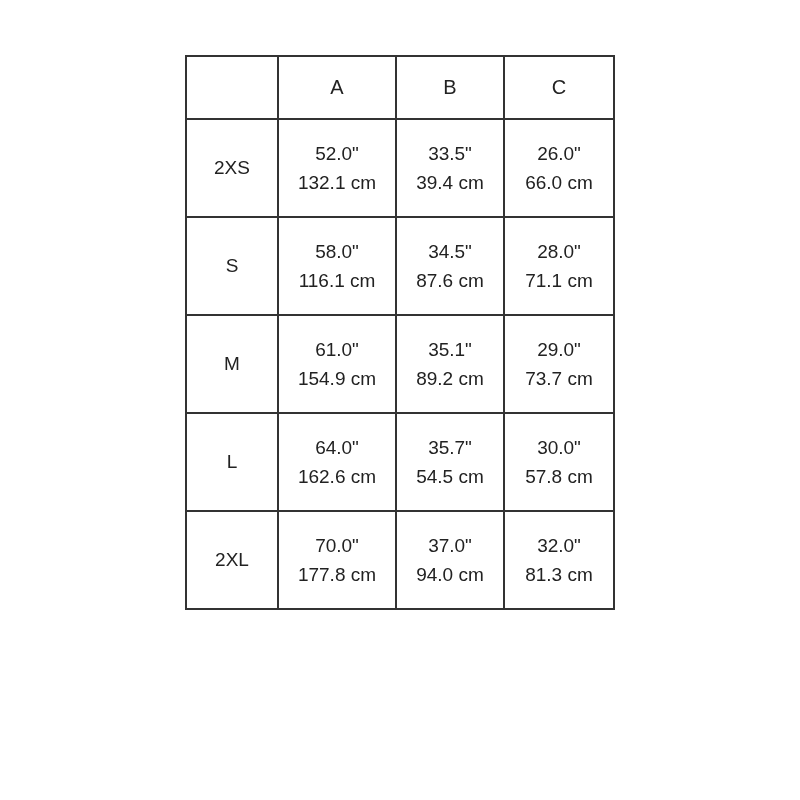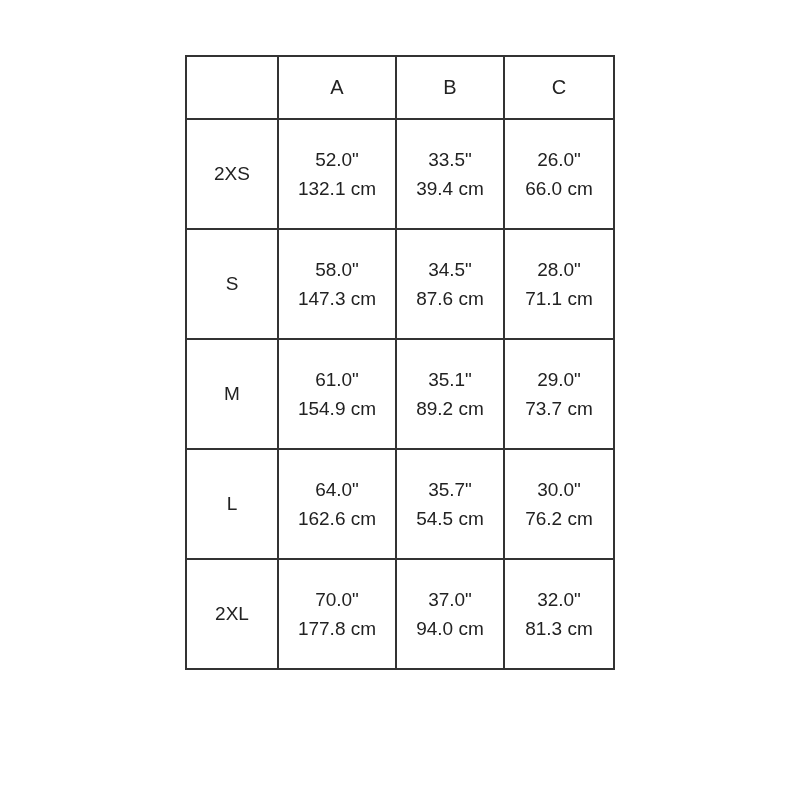--- a/index.html
+++ b/index.html
@@ -30,21 +30,21 @@
     text-align: center;
     vertical-align: middle;
     background: #ffffff;
     font-weight: 400;
     padding: 0;
   }
   table.size-chart thead tr {
     height: 63px;
   }
   table.size-chart tbody tr {
-    height: 110px;
+    height: 98px;
   }
   .col-size { width: 92px; }
   .col-a    { width: 118px; }
   .col-b    { width: 108px; }
   .col-c    { width: 110px; }
   th.header-cell {
     font-size: 20px;
     font-weight: 400;
     color: #222222;
   }
@@ -91,21 +91,21 @@
             </td>
             <td class="measurement-cell">
               <div>26.0"</div>
               <div>66.0 cm</div>
             </td>
           </tr>
           <tr>
             <td class="size-label">S</td>
             <td class="measurement-cell">
               <div>58.0"</div>
-              <div>147.3 cm</div>
+              <div>116.1 cm</div>
             </td>
             <td class="measurement-cell">
               <div>34.5"</div>
               <div>87.6 cm</div>
             </td>
             <td class="measurement-cell">
               <div>28.0"</div>
               <div>71.1 cm</div>
             </td>
           </tr>
@@ -129,21 +129,21 @@
             <td class="measurement-cell">
               <div>64.0"</div>
               <div>162.6 cm</div>
             </td>
             <td class="measurement-cell">
               <div>35.7"</div>
               <div>54.5 cm</div>
             </td>
             <td class="measurement-cell">
               <div>30.0"</div>
-              <div>76.2 cm</div>
+              <div>57.8 cm</div>
             </td>
           </tr>
           <tr>
             <td class="size-label">2XL</td>
             <td class="measurement-cell">
               <div>70.0"</div>
               <div>177.8 cm</div>
             </td>
             <td class="measurement-cell">
               <div>37.0"</div>

